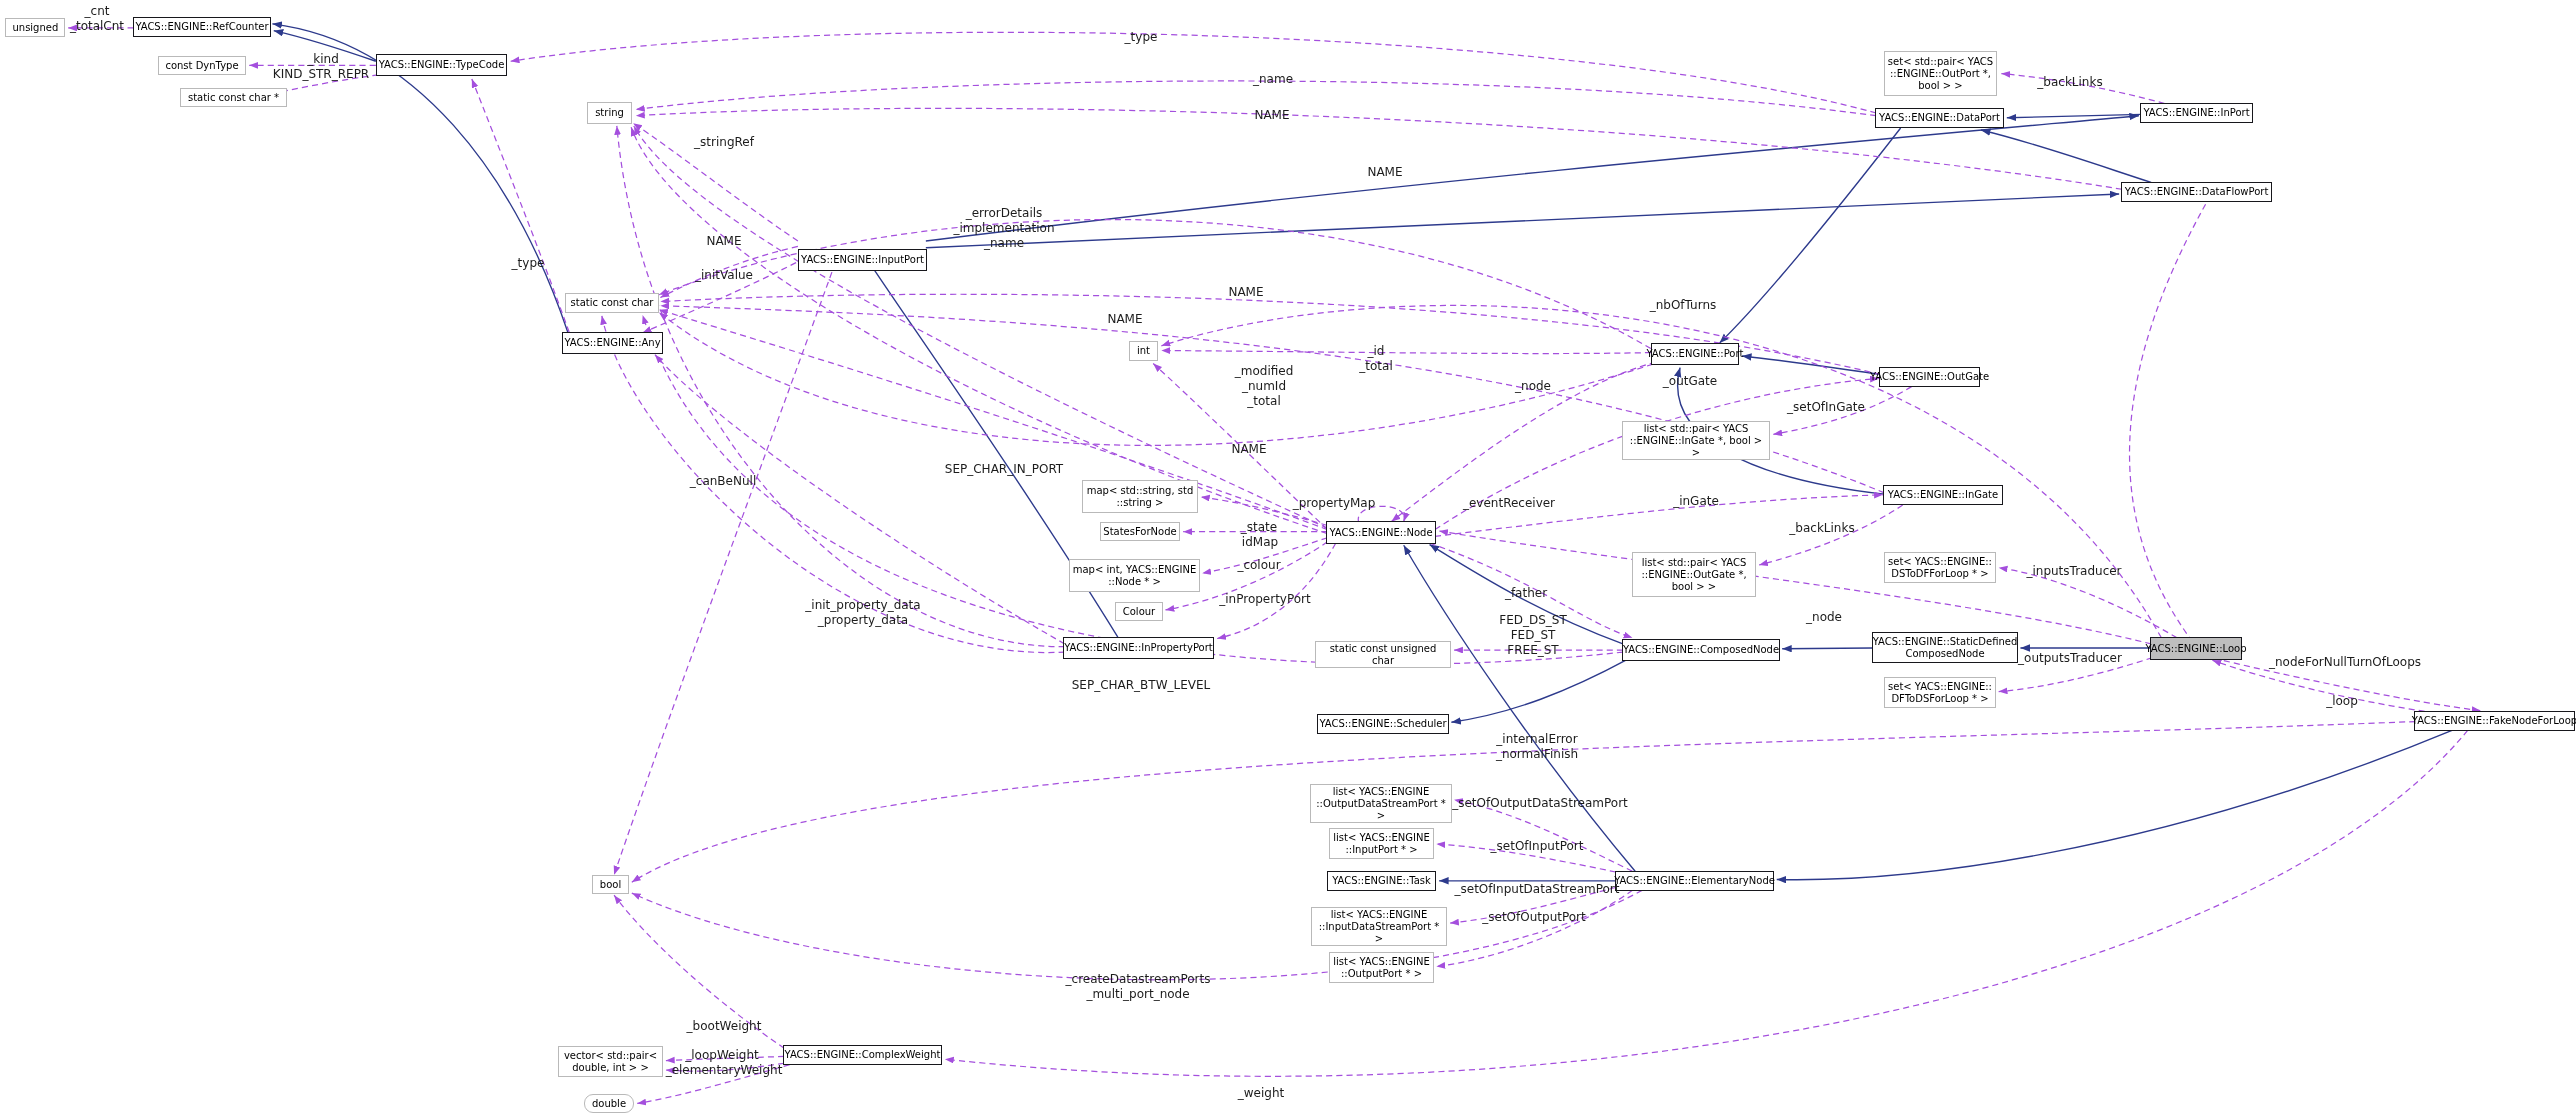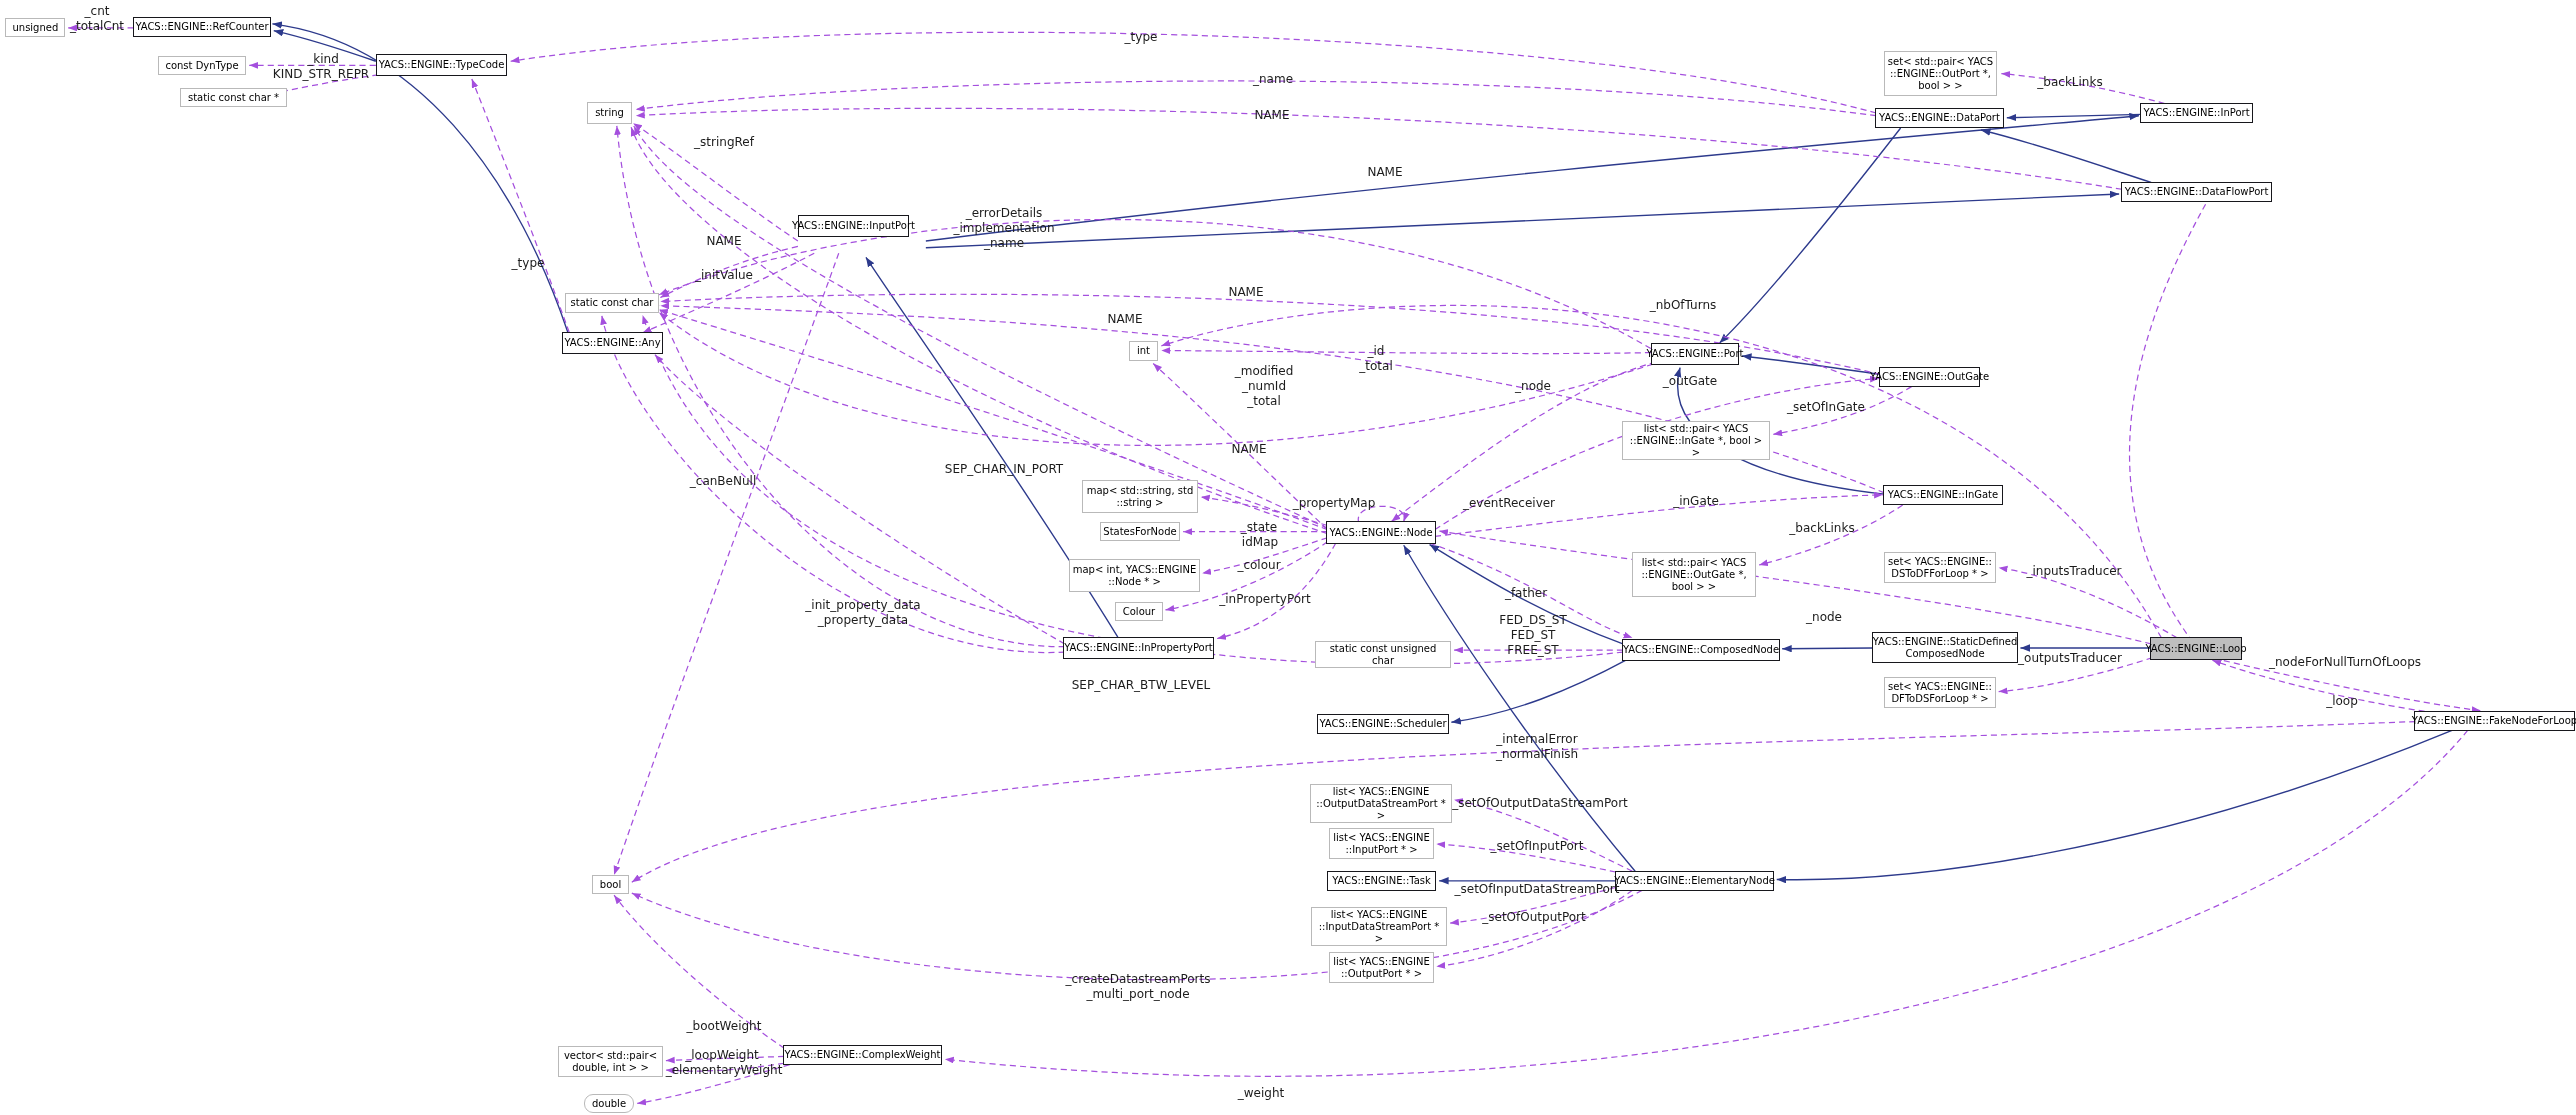--- a/index.html
+++ b/index.html
@@ -108,21 +108,21 @@
       <path d="M3240,300 C3140,480 3060,720 3216,936"></path>
     </g>
   </svg>
 
 <div class="box type" style="left: 5.4px; top: 18.4px; width: 60px; min-height: 19px;">unsigned</div>
     <div class="box class" style="left: 133px; top: 17px; width: 138px; min-height: 20.4px;">YACS::ENGINE::RefCounter</div>
     <div class="box type" style="left: 158px; top: 56px; width: 88px; min-height: 19px;">const DynType</div>
     <div class="box class" style="left: 376px; top: 54px; width: 131px; min-height: 22px;">YACS::ENGINE::TypeCode</div>
     <div class="box type" style="left: 152px; top: 88px; width: 107px; min-height: 19px; margin-left: 28px;">static const char *</div>
     <div class="box type" style="left: 587px; top: 102px; width: 45px; min-height: 22px;">string</div>
-    <div class="box class" style="left: 798px; top: 215px; width: 111px; min-height: 22px;">YACS::ENGINE::InputPort</div>
+    <div class="box class" style="left: 798px; top: 249px; width: 129px; min-height: 22px;">YACS::ENGINE::InputPort</div>
     <div class="box type" style="left: 565px; top: 293px; width: 94px; min-height: 20.4px;">static const char</div>
     <div class="box class" style="left: 562px; top: 332px; width: 101px; min-height: 22px;">YACS::ENGINE::Any</div>
     <div class="box type" style="left: 1129px; top: 341px; width: 29px; min-height: 20.4px;">int</div>
     <div class="box class" style="left: 1651px; top: 343px; width: 88px; min-height: 22px;">YACS::ENGINE::Port</div>
     <div class="box class" style="left: 1879px; top: 367px; width: 101px; min-height: 20.4px;">YACS::ENGINE::OutGate</div>
     <div class="box type" style="left: 1622px; top: 421px; width: 148px; min-height: 33px;">list&lt; std::pair&lt; YACS
 ::ENGINE::InGate *, bool &gt; &gt;</div>
     <div class="box class" style="left: 1883px; top: 485px; width: 120px; min-height: 20.4px;">YACS::ENGINE::InGate</div>
     <div class="box type" style="left: 1884px; top: 51px; width: 113px; min-height: 45px;">set&lt; std::pair&lt; YACS
 ::ENGINE::OutPort *,

